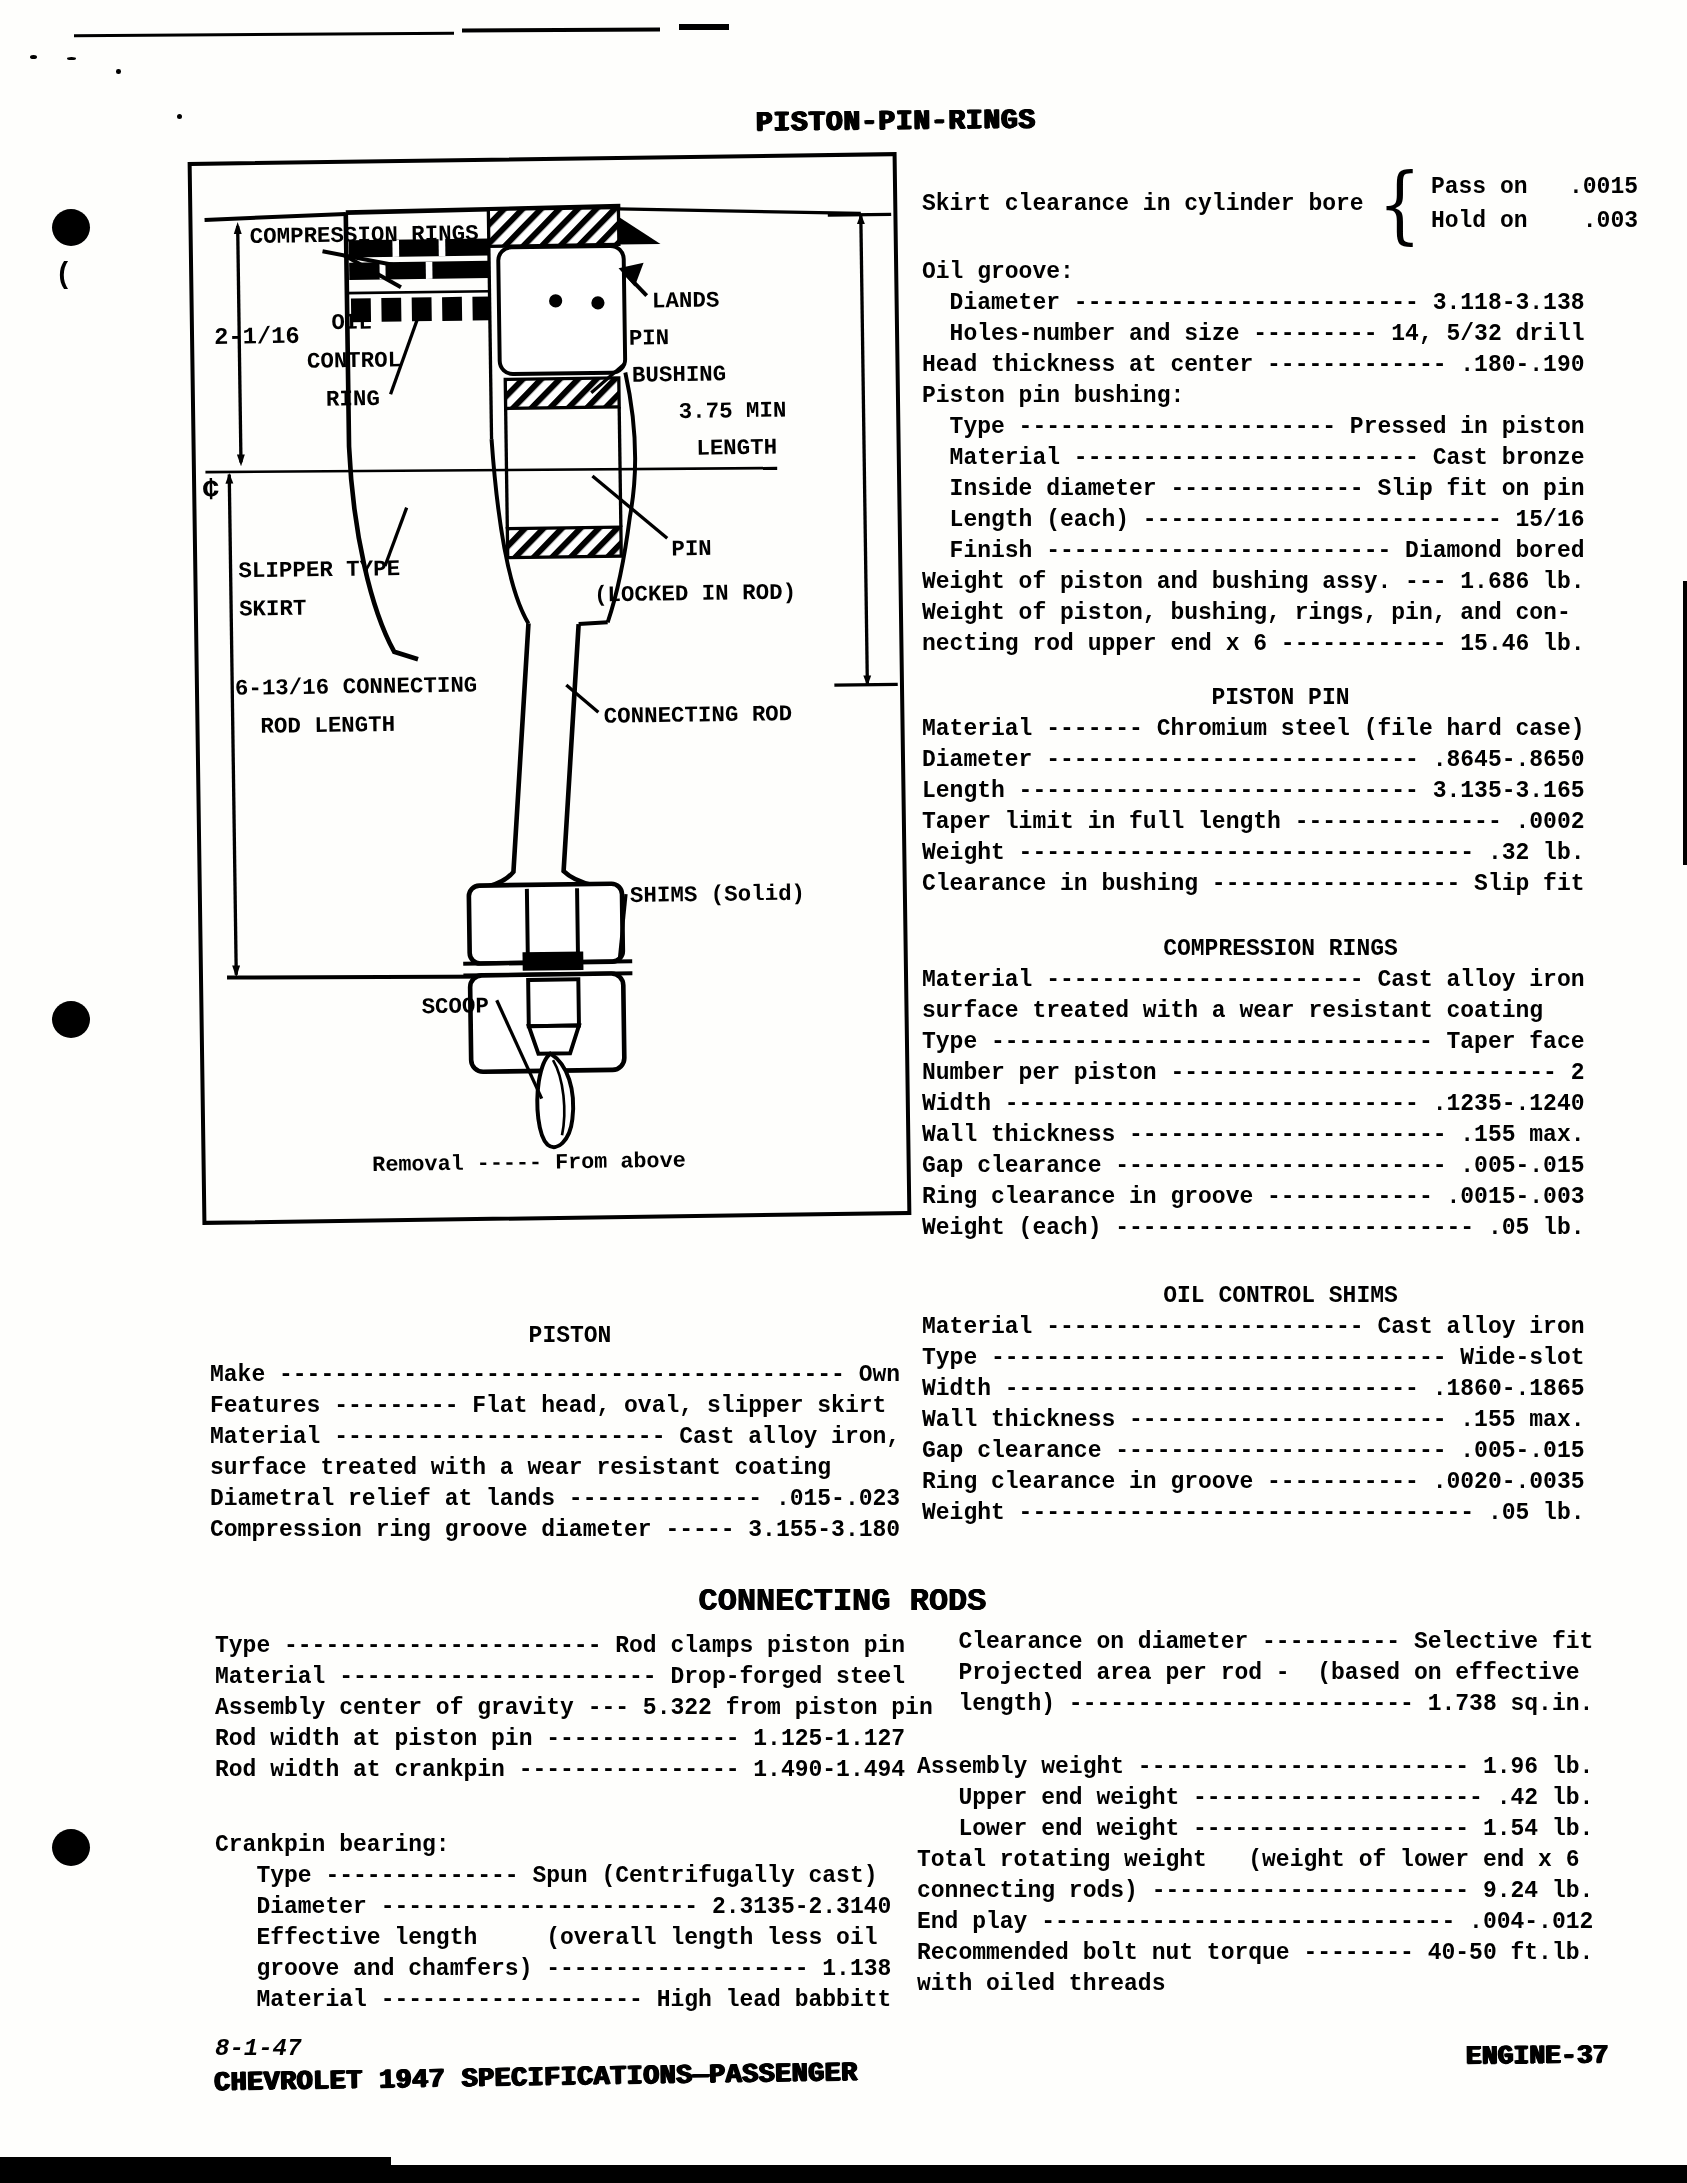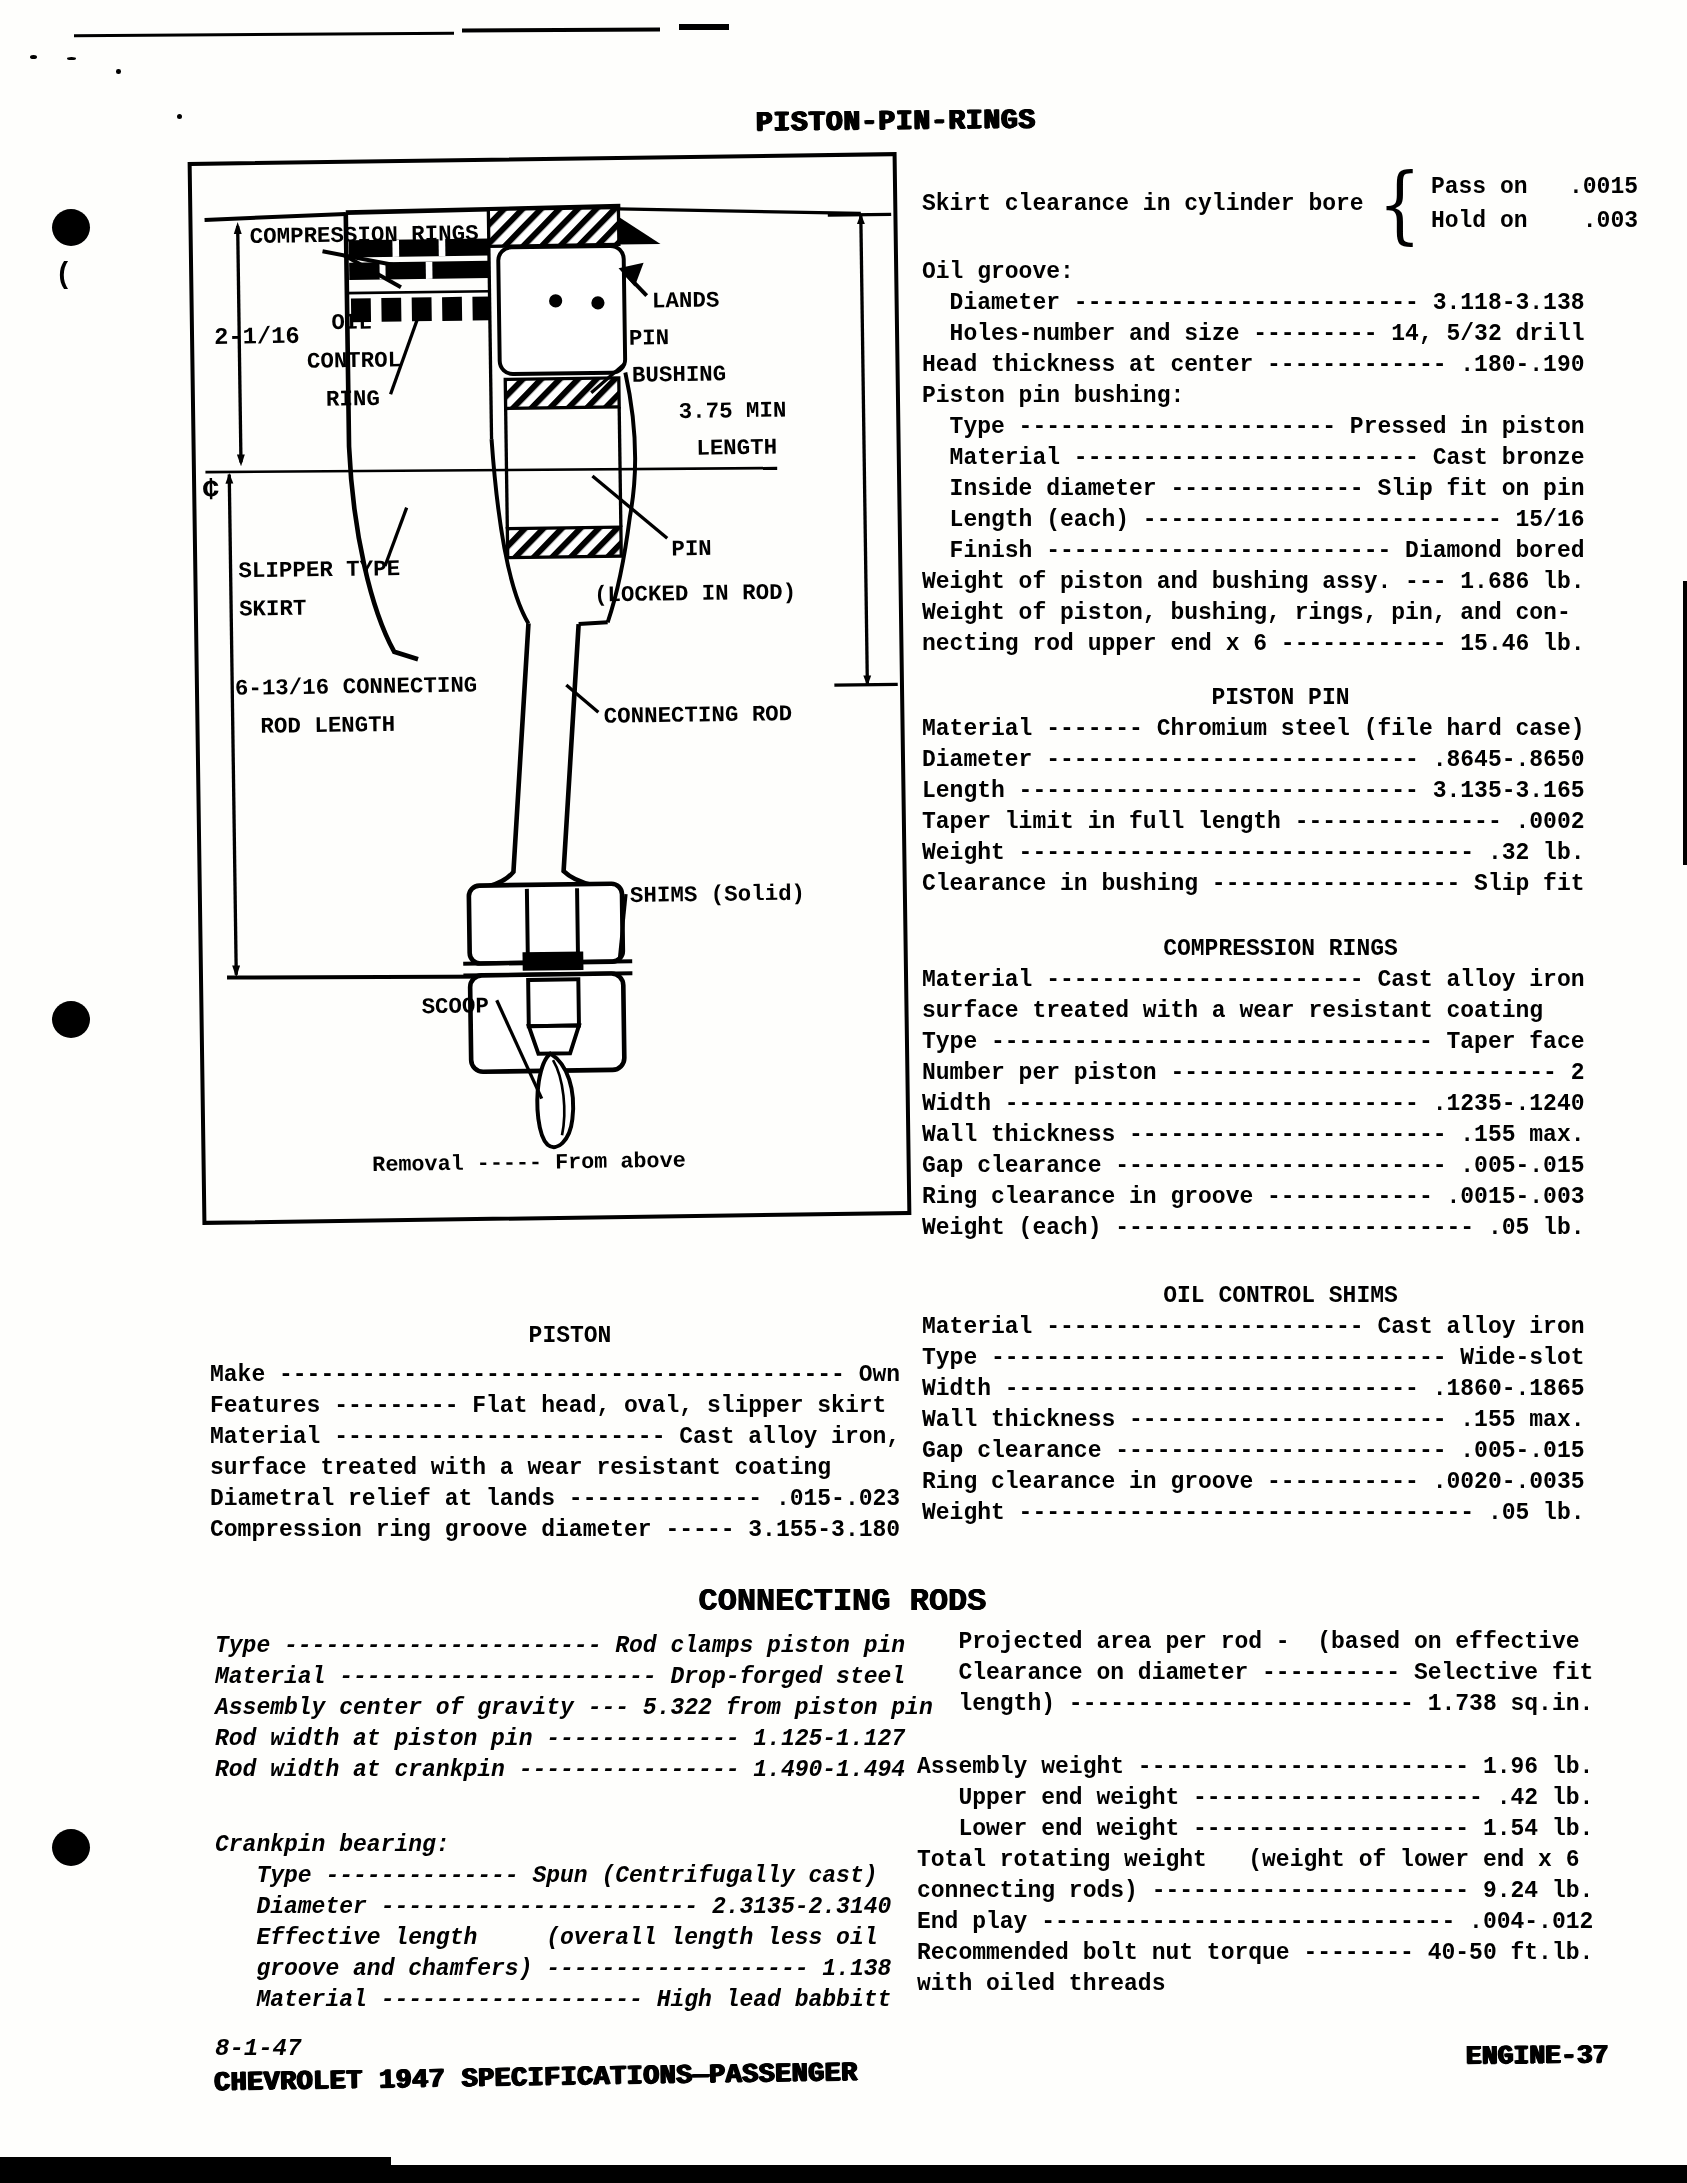--- a/index.html
+++ b/index.html
@@ -160,27 +160,27 @@
     <div class="mono"><div class="tline">Material ----------------------- Cast alloy iron</div><div class="tline">Type --------------------------------- Wide-slot</div><div class="tline">Width ------------------------------ .1860-.1865</div><div class="tline">Wall thickness ----------------------- .155 max.</div><div class="tline">Gap clearance ------------------------ .005-.015</div><div class="tline">Ring clearance in groove ----------- .0020-.0035</div><div class="tline">Weight --------------------------------- .05 lb.</div></div>
   </div>
 
   <div class="abs" style="left:210px;top:1289px;width:720px;">
     <div class="mono sect-head">PISTON</div>
     <div class="mono" style="margin-top:8px;"><div class="tline">Make ----------------------------------------- Own</div><div class="tline">Features --------- Flat head, oval, slipper skirt</div><div class="tline">Material ------------------------ Cast alloy iron,</div><div class="tline">surface treated with a wear resistant coating</div><div class="tline">Diametral relief at lands -------------- .015-.023</div><div class="tline">Compression ring groove diameter ----- 3.155-3.180</div></div>
   </div>
 
   <div class="abs mono fat" style="left:492px;top:1586px;width:700px;text-align:center;font-size:32px;">CONNECTING RODS</div>
 
-  <div class="abs" style="left:215px;top:1631px;width:740px;font-style:italic;">
+  <div class="abs" style="left:215px;top:1631px;width:740px;">
     <div class="mono"><div class="tline">Type ----------------------- Rod clamps piston pin</div><div class="tline">Material ----------------------- Drop-forged steel</div><div class="tline">Assembly center of gravity --- 5.322 from piston pin</div><div class="tline">Rod width at piston pin -------------- 1.125-1.127</div><div class="tline">Rod width at crankpin ---------------- 1.490-1.494</div></div>
     <div class="mono" style="margin-top:44px;"><div class="tline">Crankpin bearing:</div><div class="tline">   Type -------------- Spun (Centrifugally cast)</div><div class="tline">   Diameter ----------------------- 2.3135-2.3140</div><div class="tline">   Effective length     (overall length less oil</div><div class="tline">   groove and chamfers) ------------------- 1.138</div><div class="tline">   Material ------------------- High lead babbitt</div></div>
   </div>
 
   <div class="abs" style="left:917px;top:1627px;width:740px;">
-    <div class="mono"><div class="tline">   Projected area per rod -  (based on effective</div><div class="tline">   Clearance on diameter ---------- Selective fit</div><div class="tline">   length) ------------------------- 1.738 sq.in.</div></div>
+    <div class="mono"><div class="tline">   Clearance on diameter ---------- Selective fit</div><div class="tline">   Projected area per rod -  (based on effective</div><div class="tline">   length) ------------------------- 1.738 sq.in.</div></div>
     <div class="mono" style="margin-top:32px;"><div class="tline">Assembly weight ------------------------ 1.96 lb.</div><div class="tline">   Upper end weight --------------------- .42 lb.</div><div class="tline">   Lower end weight -------------------- 1.54 lb.</div><div class="tline">Total rotating weight   (weight of lower end x 6</div><div class="tline">connecting rods) ----------------------- 9.24 lb.</div><div class="tline">End play ------------------------------ .004-.012</div><div class="tline">Recommended bolt nut torque -------- 40-50 ft.lb.</div><div class="tline">with oiled threads</div></div>
   </div>
 
   <div class="abs mono" style="left:215px;top:2033px;font-size:24px;font-style:italic;">8-1-47</div>
   <div class="abs superfat" style="left:213px;top:2063px;font-size:27px;font-weight:bold;transform:rotate(-0.9deg);letter-spacing:0.3px;">CHEVROLET 1947 SPECIFICATIONS—PASSENGER</div>
   <div class="abs superfat" style="left:1465px;top:2041px;font-size:26.4px;font-weight:bold;transform:rotate(-0.5deg);">ENGINE-37</div>
 
   <div class="bar" style="left:0;top:2165px;width:1688px;height:18.5px;"></div>
   <div class="bar" style="left:0;top:2157px;width:391px;height:26.4px;"></div>
 

